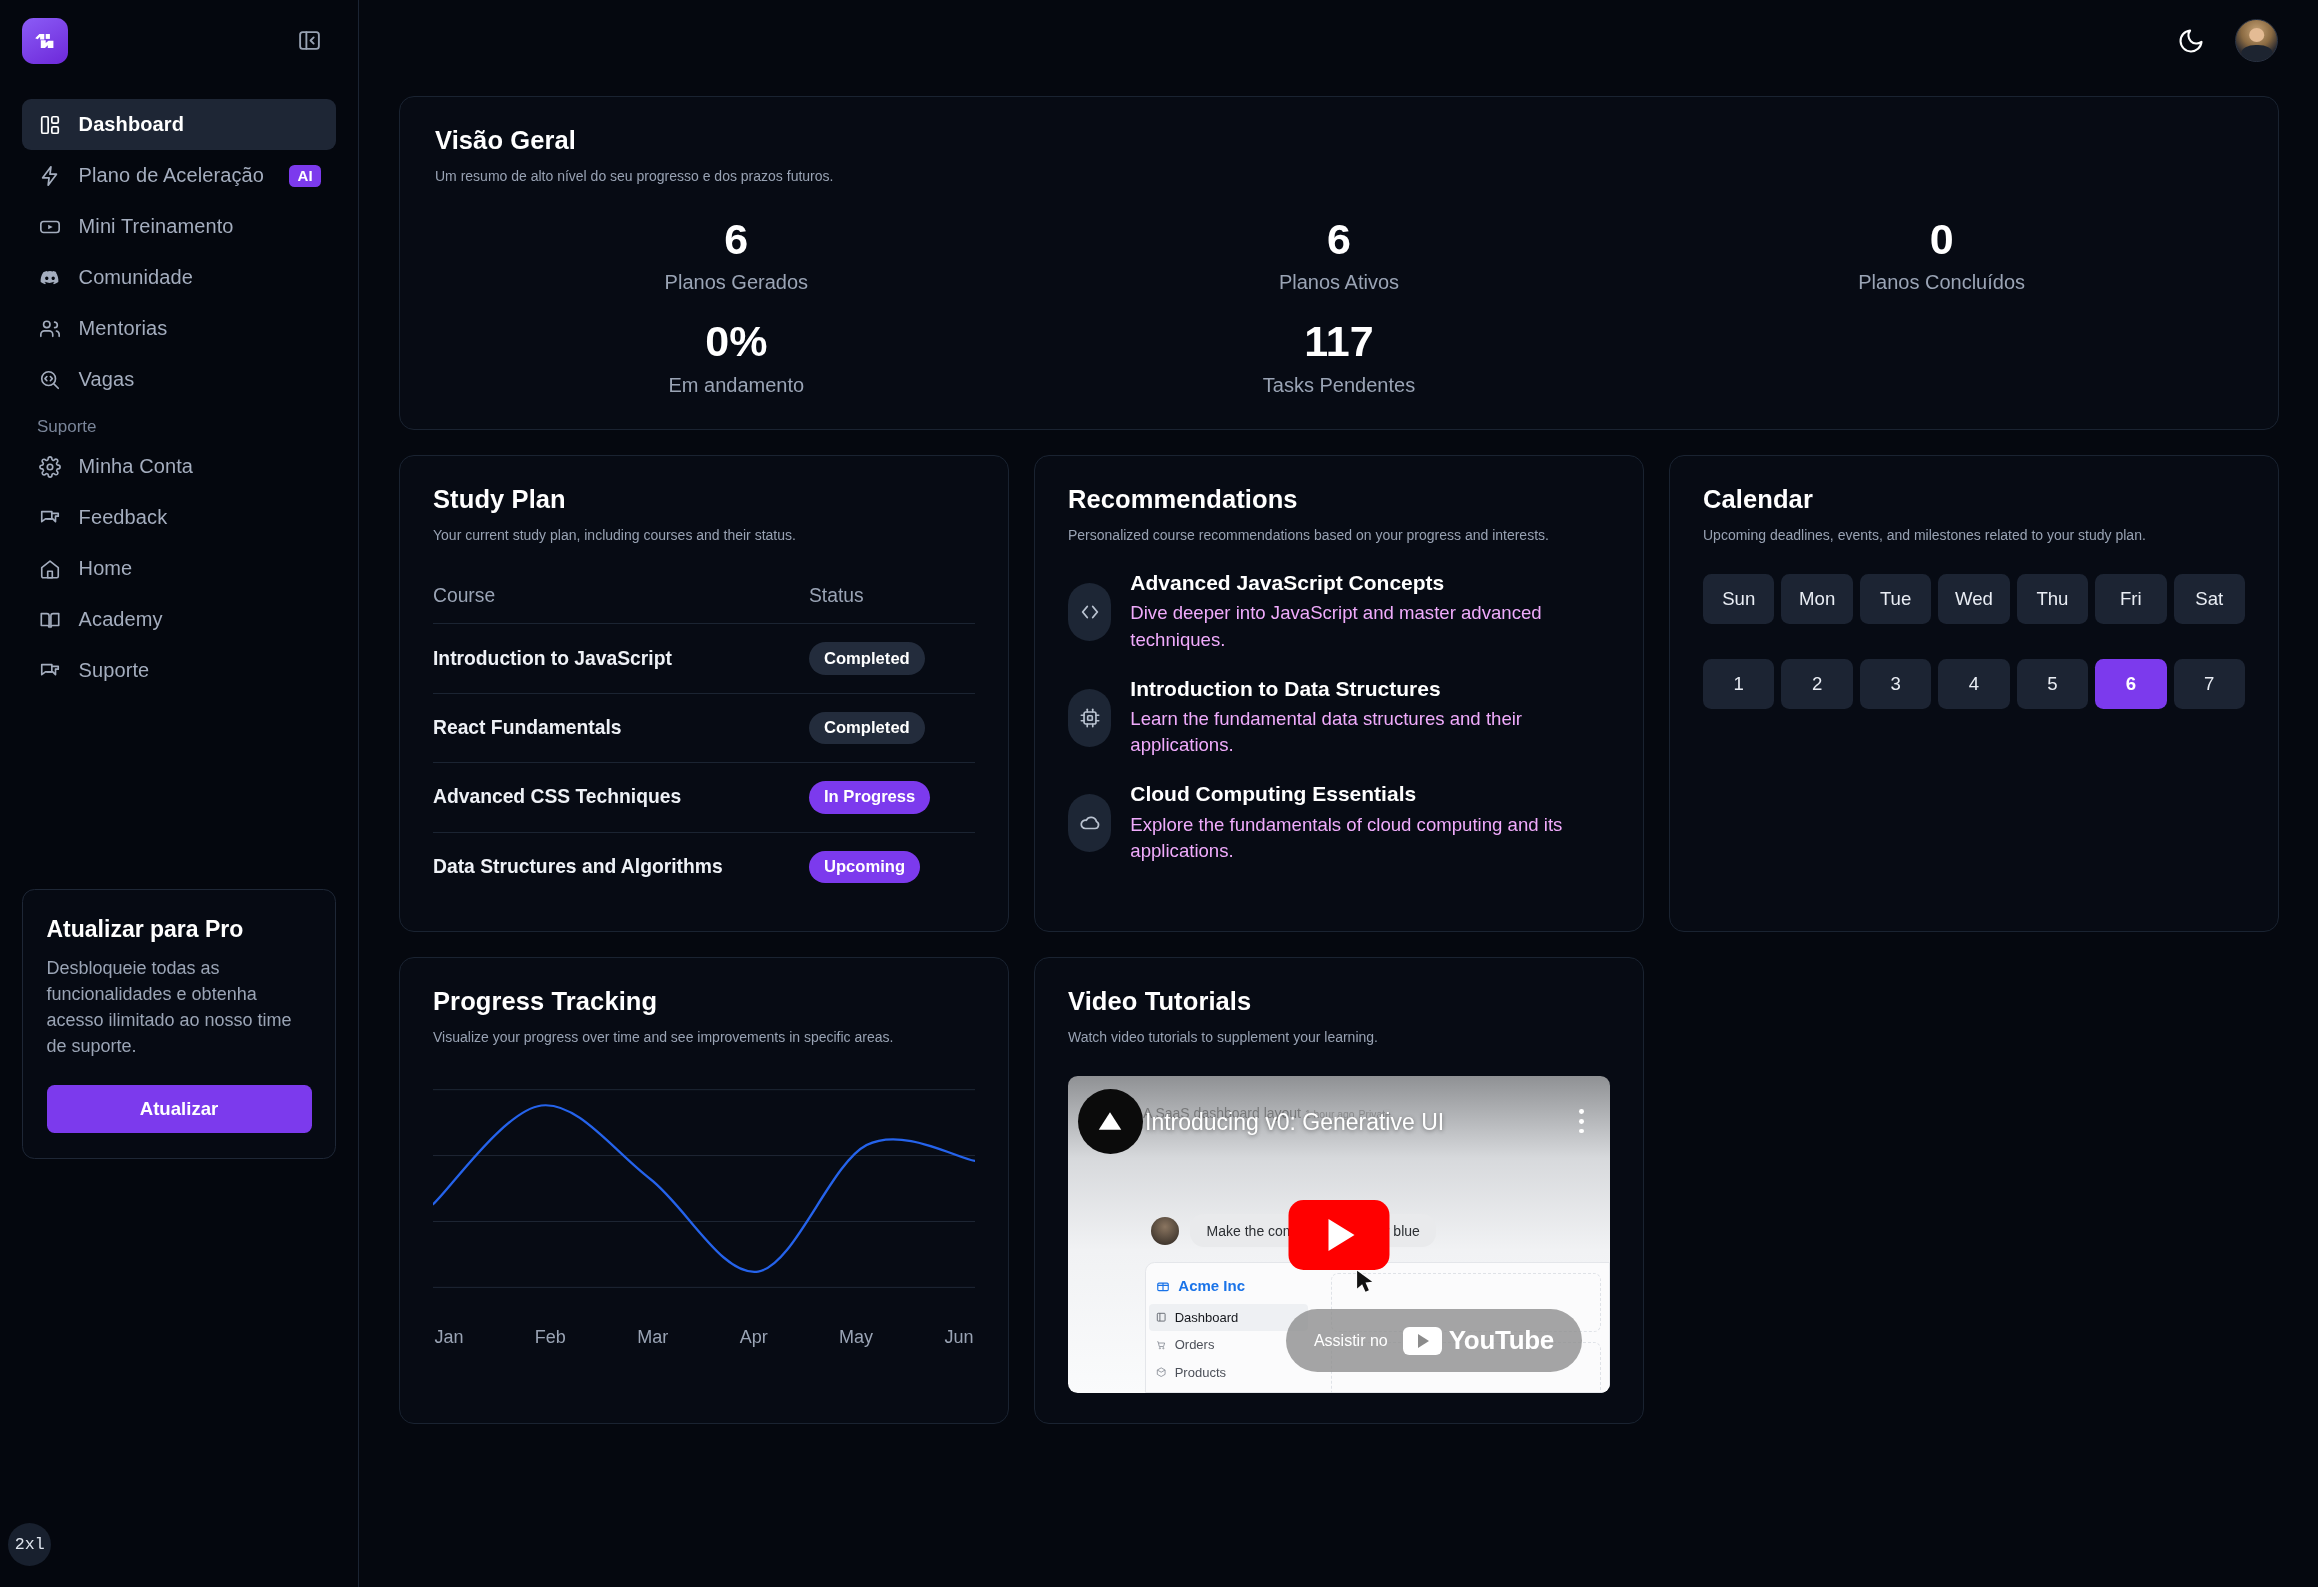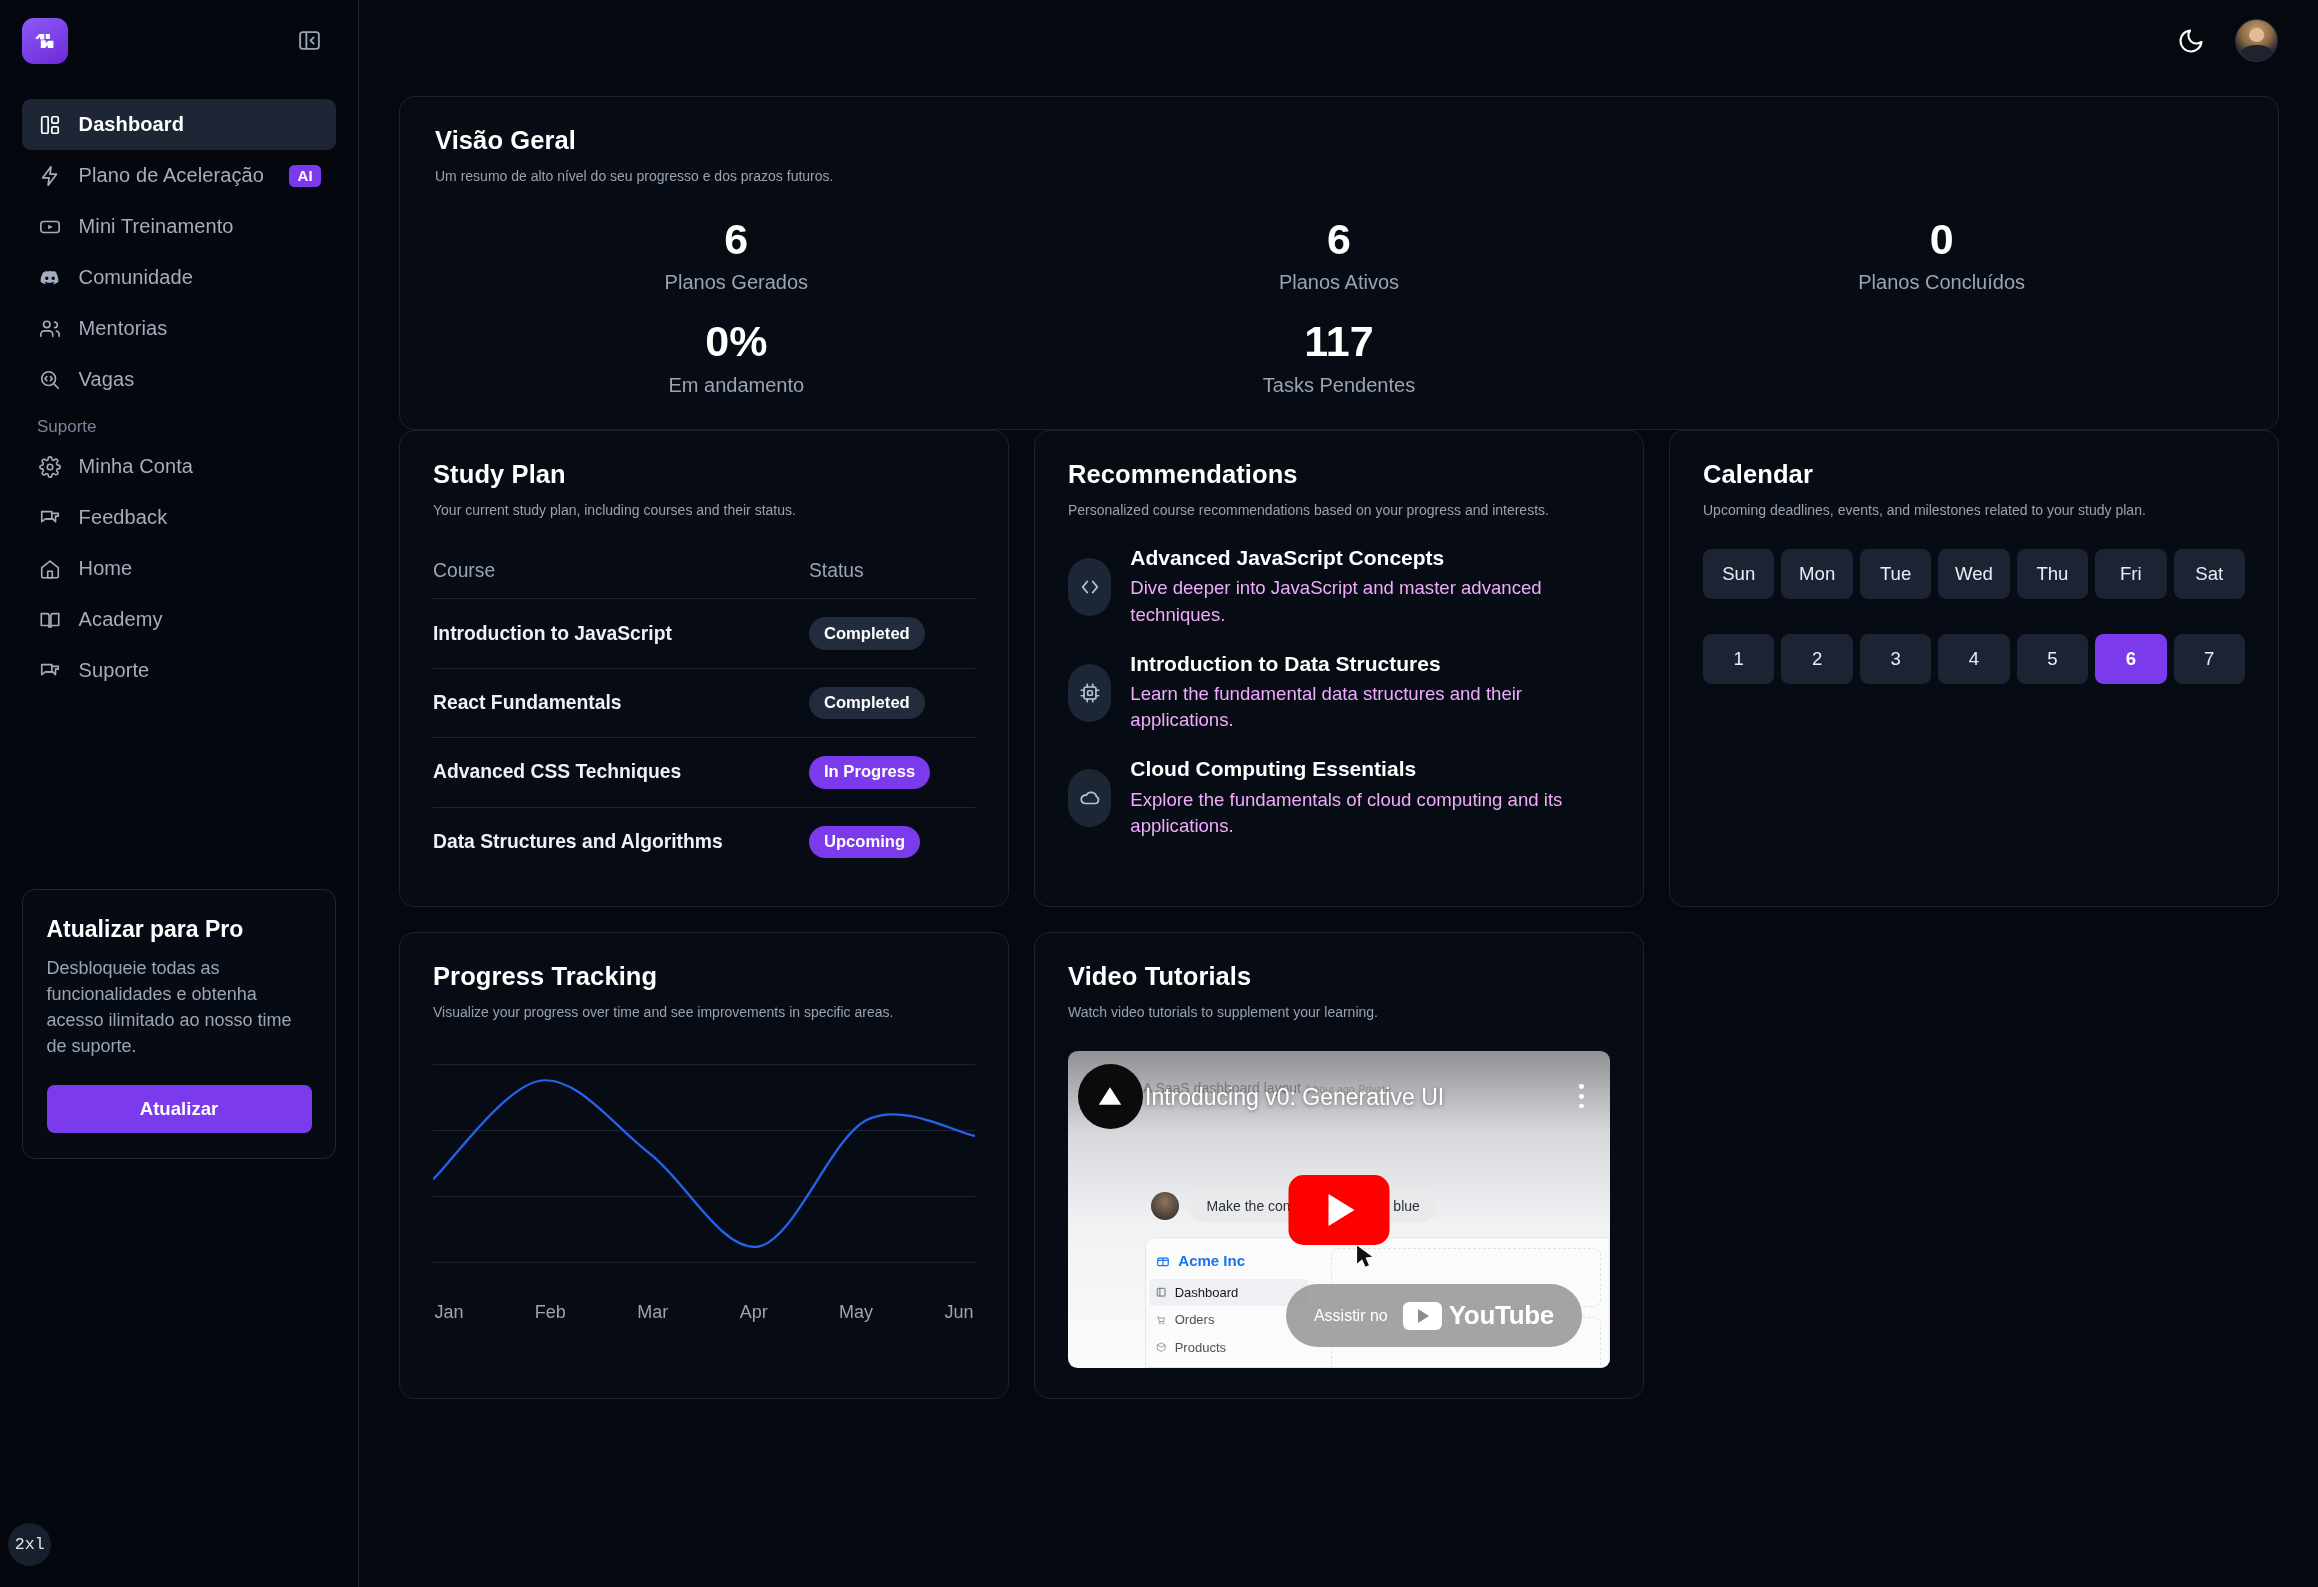--- a/index.html
+++ b/index.html
@@ -95,21 +95,21 @@
     background: #1d2430;
   }
 
   .content { flex: 1; padding: 15px 40px 0 40px; overflow: hidden; }
 
   .card {
     background: #070b14; border: 1.4px solid #1a2331; border-radius: 15px;
   }
 
   
-  .overview { padding: 29px 35px 32px 35px; }
+  .overview { padding: 29px 35px 32px 35px; margin-bottom: 25px; }
   .card-title { font-size: 25.5px; font-weight: 700; color: #ffffff; letter-spacing: 0.1px; }
   .card-sub { font-size: 14px; color: #98a2b3; margin-top: 11.7px; line-height: 1.42; }
   .stats-row { display: grid; grid-template-columns: repeat(3, 1fr); margin-top: 30px; }
   .stat { text-align: center; }
   .stat-val { font-size: 43px; font-weight: 700; color: #ffffff; line-height: 1.05; }
   .stat-lbl { font-size: 20px; color: #9aa4b5; margin-top: 9.7px; }
   .stats-row2 { display: grid; grid-template-columns: repeat(3, 1fr); margin-top: 25px; }
 
   
   .row3 { display: grid; grid-template-columns: 1fr 1fr 1fr; gap: 25px; margin-bottom: 25px; }

